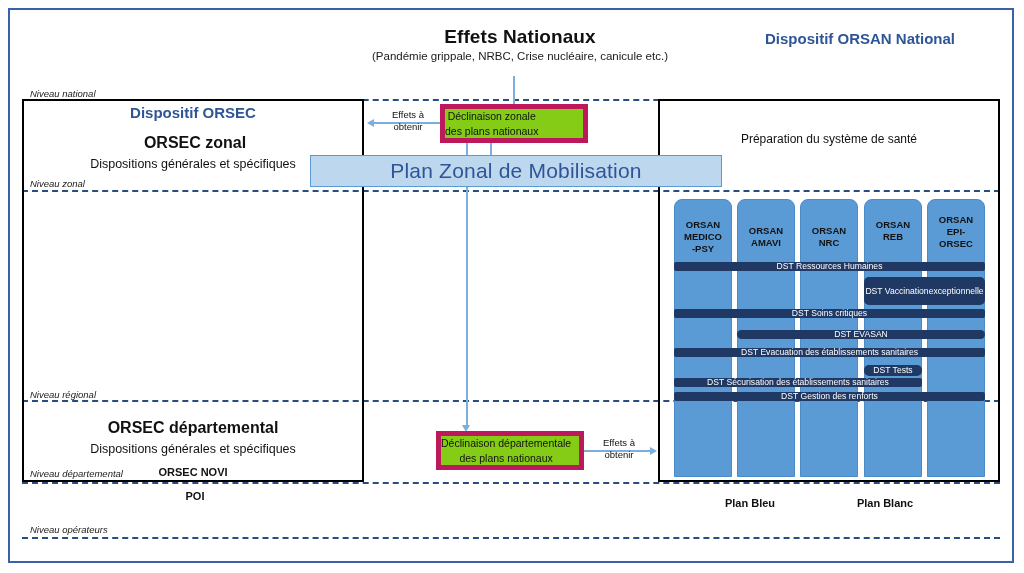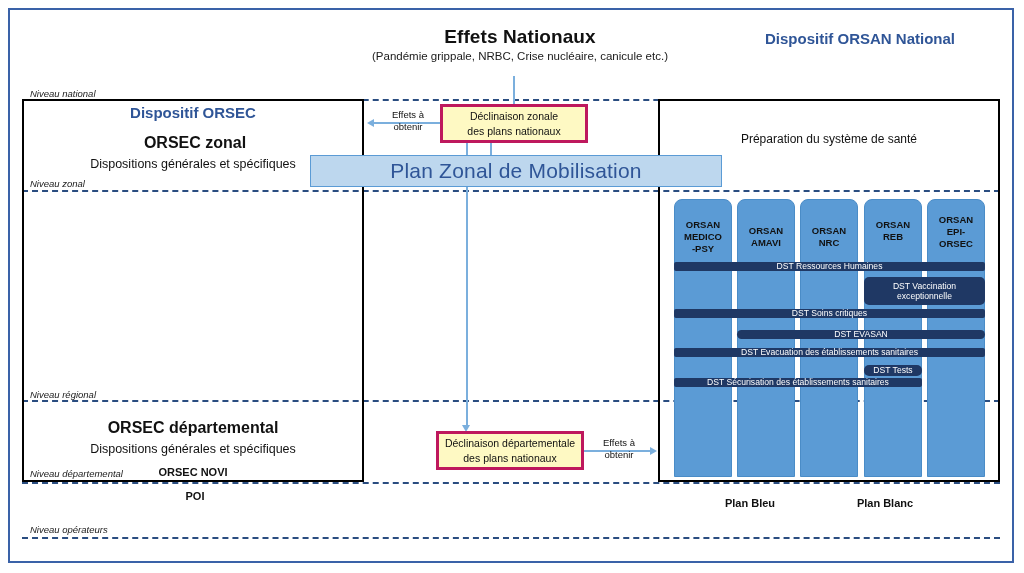--- a/index.html
+++ b/index.html
@@ -32,22 +32,22 @@
   .orsec-head{position:absolute;text-align:center;font-size:15px;font-weight:bold;color:#2f5597;}
   .orsec-title{position:absolute;text-align:center;font-size:16px;font-weight:bold;color:#111;}
   .orsec-sub{position:absolute;text-align:center;font-size:12.5px;color:#111;}
   .orsec-novi{position:absolute;text-align:center;font-size:11px;font-weight:bold;color:#111;}
 
   
   .orsan-reg-title{position:absolute;text-align:center;font-size:15px;font-weight:bold;color:#2f5597;}
   .orsan-reg-sub{position:absolute;text-align:center;font-size:12px;color:#111;}
 
   
-  .lbox{position:absolute;background:#fef9c3;border:3px solid #be185d;box-sizing:border-box;
-        display:flex;align-items:center;justify-content:center;text-align:center;
+  .lbox{position:absolute;background:#84cc16;border:5px solid #be185d;box-sizing:border-box;
+        display:flex;align-items:center;justify-content:flex-start;text-align:center;
         font-size:10.5px;color:#111;line-height:1.35;}
   .pzm{position:absolute;background:#bdd7ee;border:1px solid #5b9bd5;box-sizing:border-box;
        display:flex;align-items:center;justify-content:center;
        font-size:21px;color:#2f5597;letter-spacing:.2px;}
 
   
   .conn{position:absolute;background:#7bafdd;}
   .arrow-l{position:absolute;width:0;height:0;border-top:4.5px solid transparent;
            border-bottom:4.5px solid transparent;border-right:7px solid #7bafdd;}
   .arrow-r{position:absolute;width:0;height:0;border-top:4.5px solid transparent;
@@ -178,33 +178,34 @@
   <div class="volet" style="left:927px;top:199px;width:58px;height:278px;padding-top:14px;">
     <div>
       <div>ORSAN</div>
       <div>EPI-</div>
       <div>ORSEC</div>
     </div>
   </div>
 
   <div class="dst" style="left:674px;top:262px;width:311px;height:9px;">DST Ressources Humaines</div>
 
-  <div class="dst round" style="left:864px;top:277px;width:121px;height:28px;flex-direction:column;">
+  <div class="dst round" style="left:864px;top:277px;width:121px;height:28px;flex-direction:row;">
     <div>DST Vaccination</div>
     <div>exceptionnelle</div>
   </div>
 
   <div class="dst" style="left:674px;top:309px;width:311px;height:9px;">DST Soins critiques</div>
 
   <div class="dst round" style="left:737px;top:330px;width:248px;height:9px;">DST EVASAN</div>
 
   <div class="dst" style="left:674px;top:348px;width:311px;height:9px;">DST Evacuation des établissements sanitaires</div>
 
   <div class="dst round" style="left:864px;top:365px;width:58px;height:11px;">DST Tests</div>
 
   <div class="dst" style="left:674px;top:378px;width:248px;height:9px;">DST Sécurisation des établissements sanitaires</div>
 
+  <div class="dst" style="left:674px;top:392px;width:311px;height:9px;">DST Gestion des renforts</div>
 
   <div class="plan-label" style="left:150px;top:490px;width:90px;">POI</div>
   <div class="plan-label" style="left:705px;top:497px;width:90px;">Plan Bleu</div>
   <div class="plan-label" style="left:840px;top:497px;width:90px;">Plan Blanc</div>
 
 </div>
 
 </body></html>

